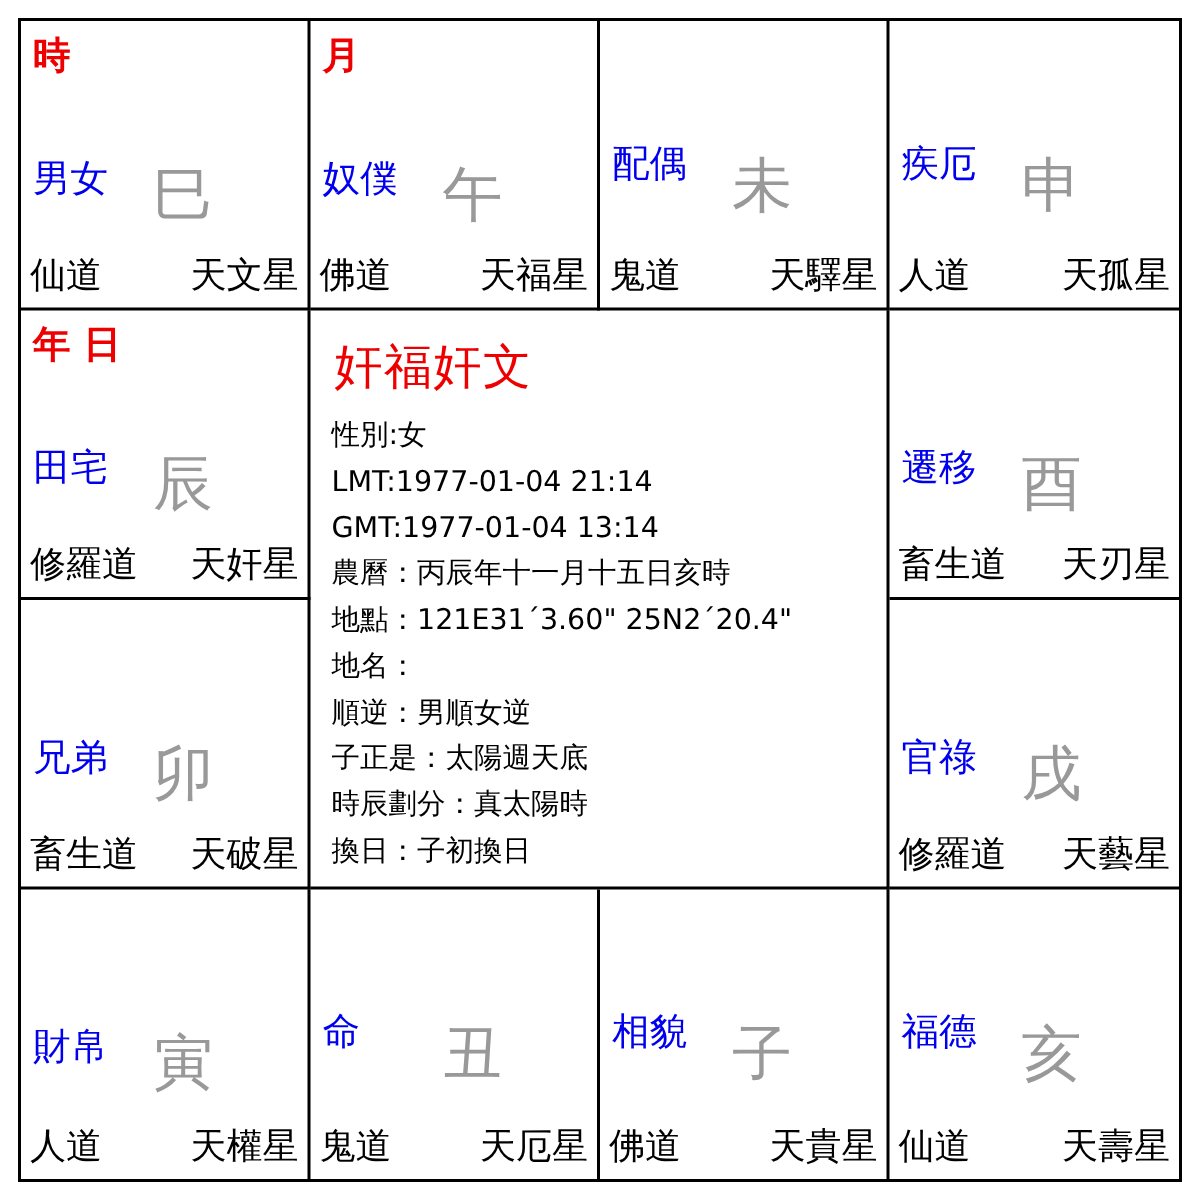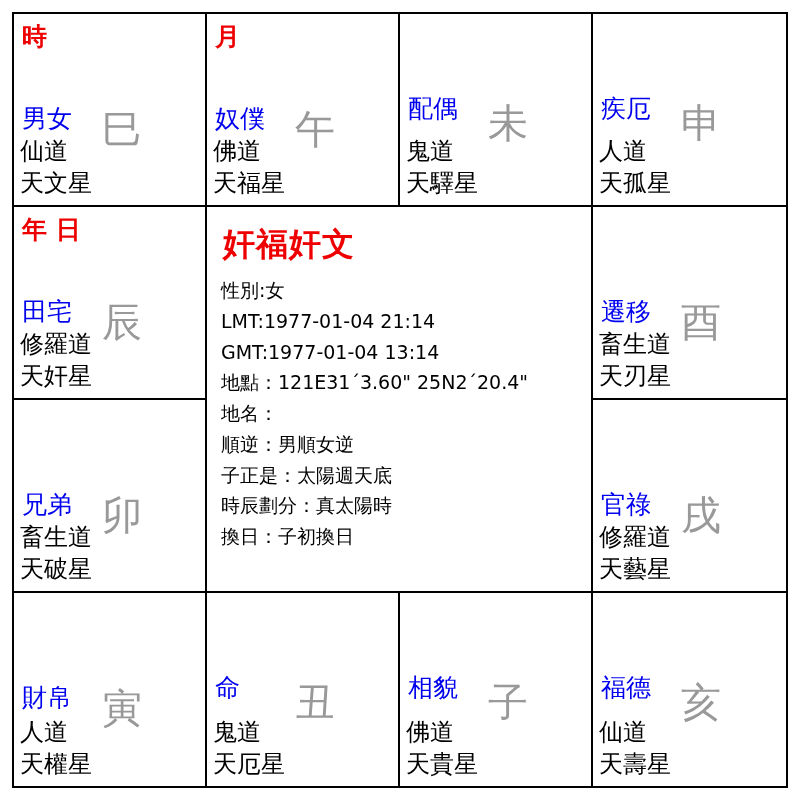--- a/index.html
+++ b/index.html
@@ -59,21 +59,20 @@
     position: absolute;
     left: 6px;
     right: 6px;
     bottom: 6px;
     display: flex;
     justify-content: space-between;
     align-items: baseline;
     font-size: 24px;
     color: #000;
     white-space: nowrap;
-    flex-direction: column;
   }
   .corner-label {
     position: absolute;
     left: 8px;
     top: 6px;
     font-size: 25px;
     font-weight: bold;
     color: #ee0000;
     white-space: nowrap;
   }
@@ -90,21 +89,21 @@
     grid-column: 2 / span 2;
     grid-row: 2 / span 2;
     border-right: 2px solid #000;
     border-bottom: 2px solid #000;
     box-sizing: border-box;
     padding: 14px 14px 8px 14px;
     overflow: hidden;
   }
   .center-title {
     font-size: 32px;
-    font-weight: bold;
+    font-weight: normal;
     color: #ee0000;
     margin: 2px 0 8px 2px;
     letter-spacing: 1px;
   }
   .center-line {
     font-size: 19px;
     color: #000;
     line-height: 1.62;
     margin-left: 0;
     white-space: nowrap;
@@ -162,20 +161,21 @@
         <span>修羅道</span>
         <span>天奸星</span>
       </div>
     </div>
 
     <div class="center">
       <div class="center-title">奸福奸文</div>
       <div class="center-line">性別:女</div>
       <div class="center-line">LMT:1977-01-04 21:14</div>
       <div class="center-line">GMT:1977-01-04 13:14</div>
+      <div class="center-line">農曆：丙辰年十一月十五日亥時</div>
       <div class="center-line">地點：121E31´3.60" 25N2´20.4"</div>
       <div class="center-line">地名：</div>
       <div class="center-line">順逆：男順女逆</div>
       <div class="center-line">子正是：太陽週天底</div>
       <div class="center-line">時辰劃分：真太陽時</div>
       <div class="center-line">換日：子初換日</div>
     </div>
 
     <div class="cell col-last">
       <div class="palace-name pn-a">遷移</div>

